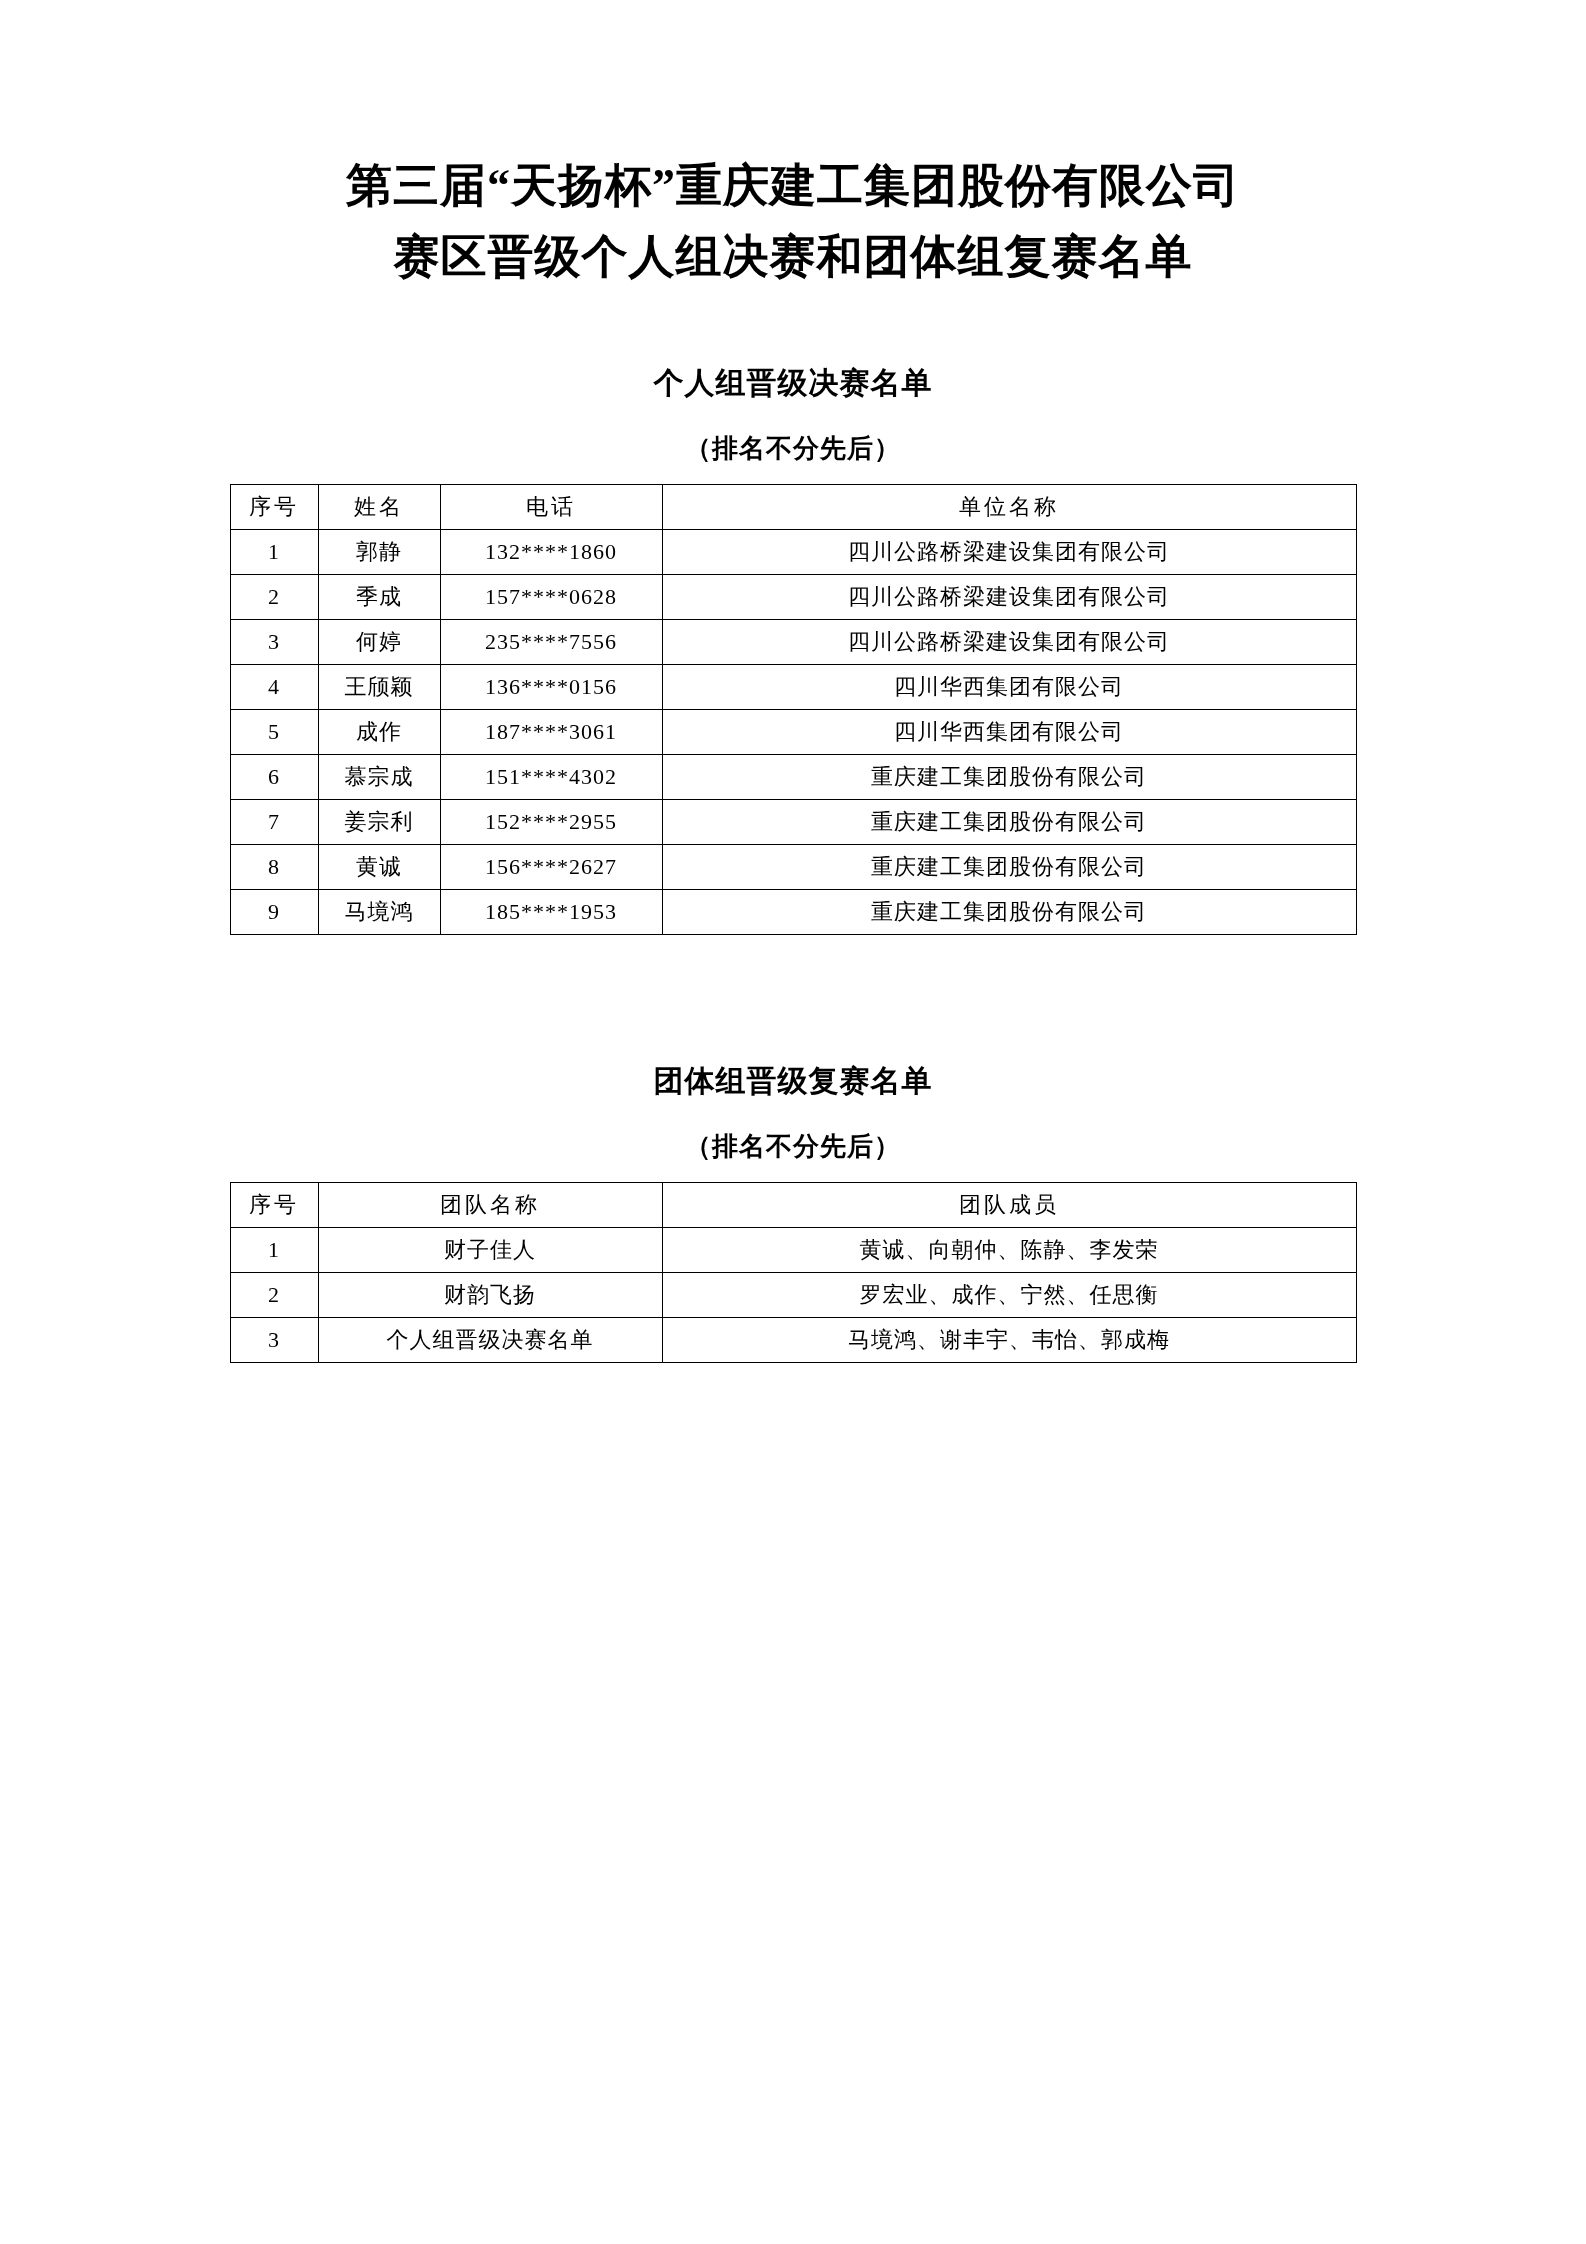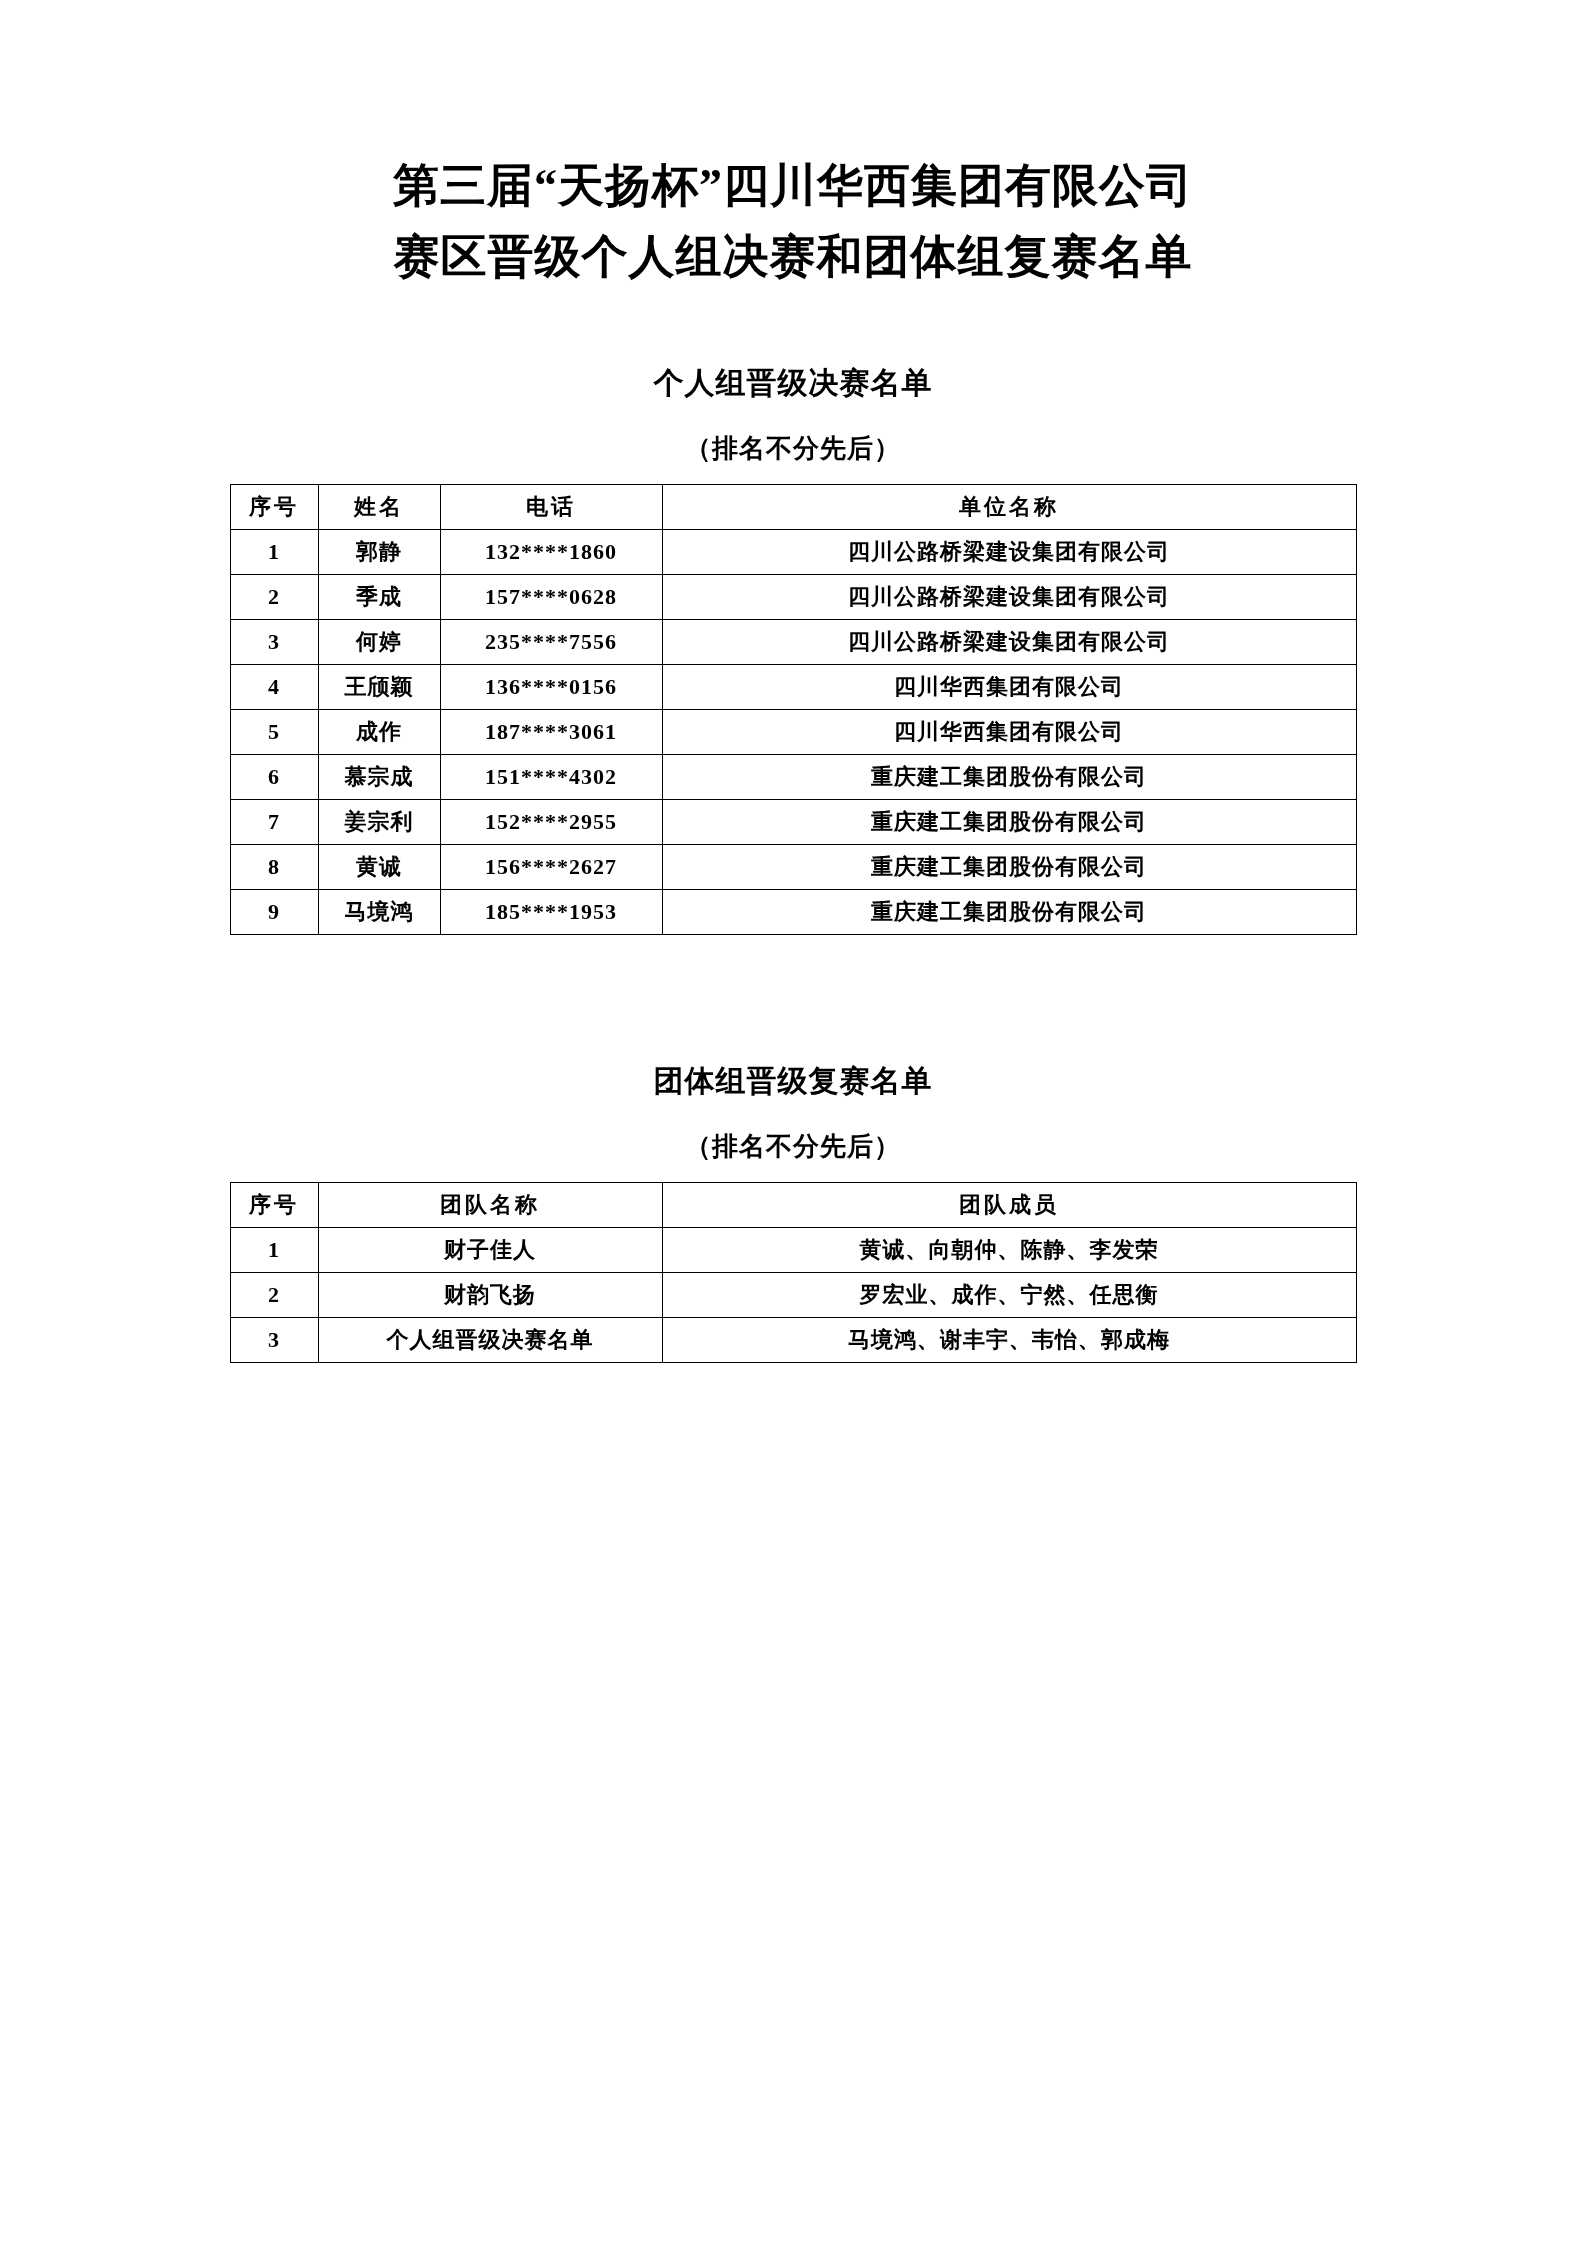--- a/index.html
+++ b/index.html
@@ -47,21 +47,21 @@
     margin-bottom: 18px;
   }
   table.listing {
     border-collapse: collapse;
     width: 1126px;
     margin: 0 auto;
     table-layout: fixed;
   }
   table.listing td, table.listing th {
     border: 1px solid #000000;
-    font-weight: bold;
+    font-weight: normal;
     font-size: 22px;
     text-align: center;
     height: 44px;
     padding: 0 4px;
     letter-spacing: 1px;
     font-family: "Liberation Serif", serif;
   }
   table.listing th {
     letter-spacing: 3px;
   }
@@ -87,21 +87,21 @@
   .t2 col.c1 { width: 88px; }
   .t2 col.c2 { width: 344px; }
   .t2 col.c3 { width: 694px; }
 </style>
 </head>
 <body>
 
 <div class="page">
 
   <div class="doc-title">
-    <div>第三届“天扬杯”四川华西集团有限公司</div>
+    <div>第三届“天扬杯”重庆建工集团股份有限公司</div>
     <div>赛区晋级个人组决赛和团体组复赛名单</div>
   </div>
 
   <div class="section-heading">个人组晋级决赛名单</div>
   <div class="section-subheading">（排名不分先后）</div>
 
   <table class="listing t1">
     <colgroup>
       <col class="c1">
         <col class="c2">

